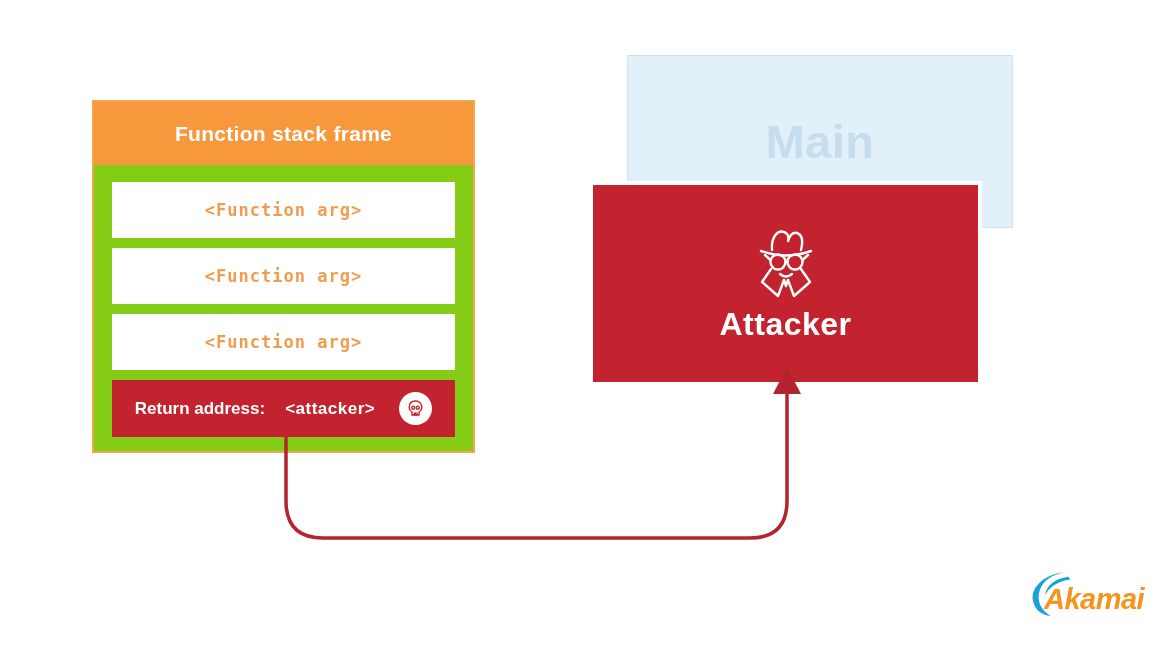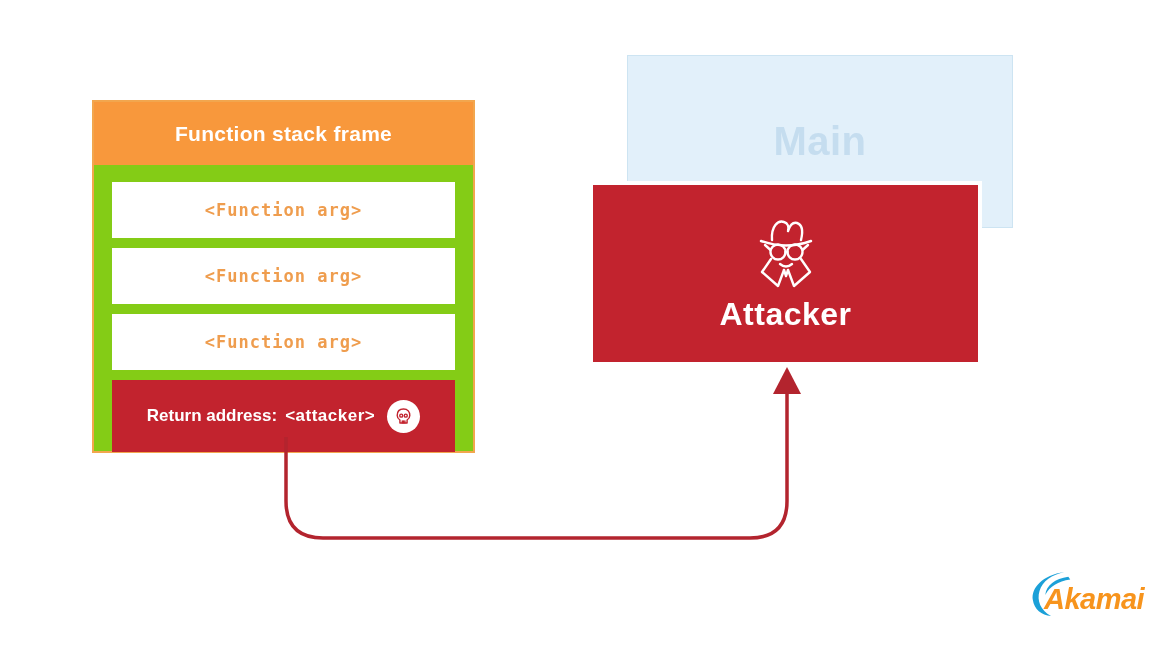--- a/index.html
+++ b/index.html
@@ -33,30 +33,30 @@
     background: #E2F0FA;
     border: 1px solid #CDE4F2;
     box-sizing: border-box;
     display: flex;
     align-items: center;
     justify-content: center;
     z-index: 1;
   }
   .main-label {
     color: #C5DDEF;
-    font-size: 40px;
+    font-size: 47px;
     font-weight: bold;
     letter-spacing: 0.5px;
   }
 
   
   .attacker-box {
     position: absolute;
     left: 593px; top: 185px;
-    width: 385px; height: 177px;
+    width: 385px; height: 197px;
     background: #C2232E;
     box-shadow: 0 0 0 4px #ffffff;
     display: flex;
     flex-direction: column;
     align-items: center;
     justify-content: center;
     z-index: 3;
   }
   .attacker-label {
     color: #ffffff;
@@ -105,26 +105,26 @@
     justify-content: center;
   }
   .arg-text {
     font-family: "DejaVu Sans Mono", monospace;
     font-weight: bold;
     font-size: 17px;
     color: #EF9D4E;
     letter-spacing: 1px;
   }
   .return-row {
-    height: 72px;
+    height: 57px;
     background: #C2232E;
     display: flex;
     align-items: center;
     justify-content: center;
-    gap: 8px;
+    gap: 20px;
   }
   .ret-label {
     color: #ffffff;
     font-size: 17px;
     font-weight: bold;
   }
   .ret-value {
     font-family: Liberation Sans, sans-serif;
     color: #ffffff;
     font-size: 17px;

